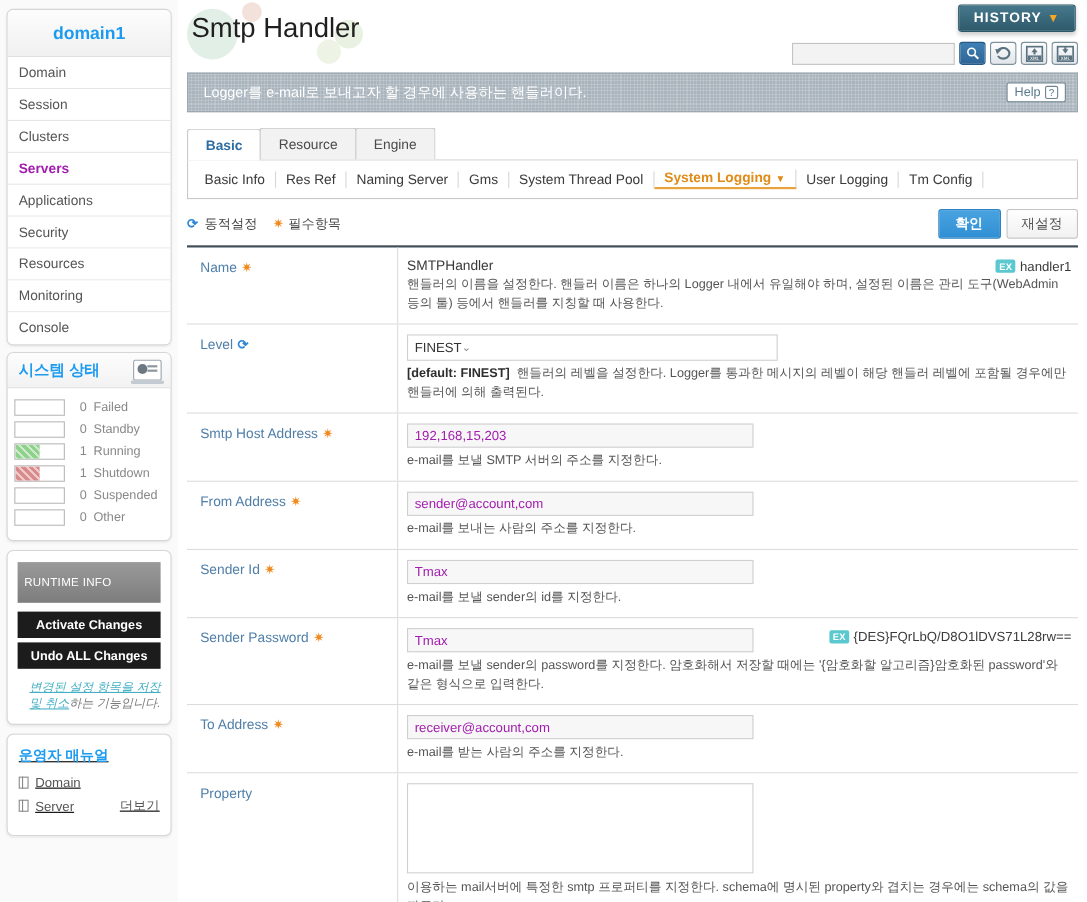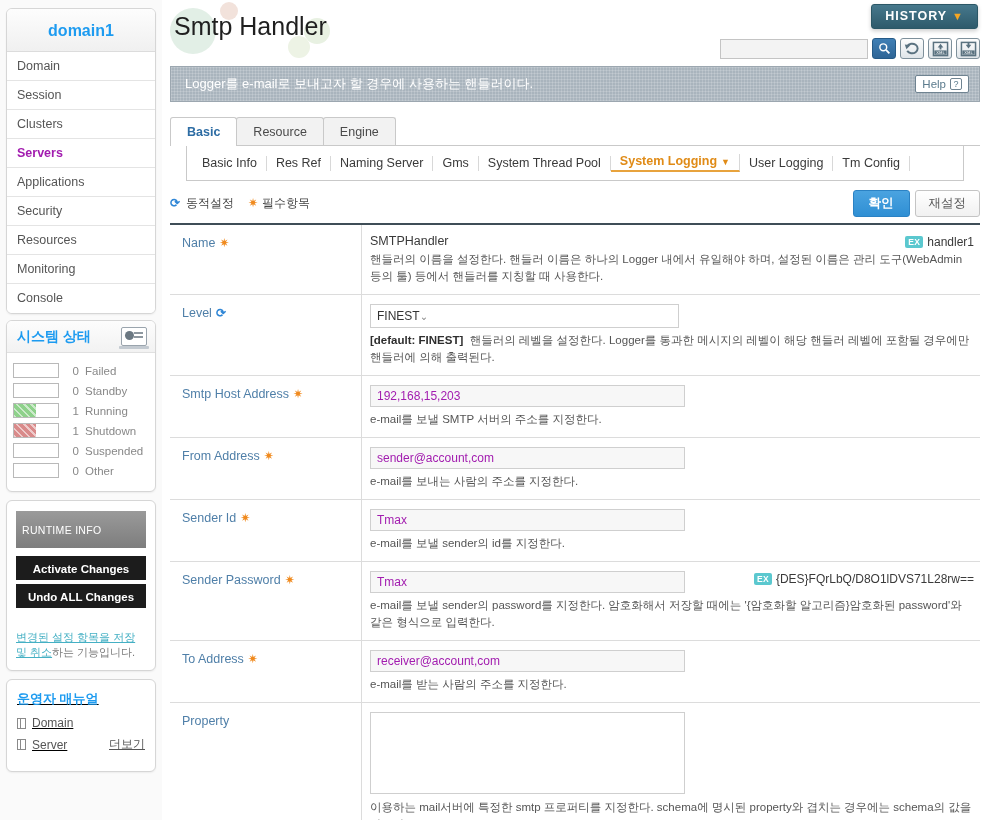--- a/index.html
+++ b/index.html
@@ -106,22 +106,22 @@
     letter-spacing: .3px;
     background: linear-gradient(#9a9a9a,#7d7d7d);
     border: none; cursor: pointer; margin-bottom: 8px;
   }
   .dark-btn {
     width: 100%; height: 24px; line-height: 24px;
     text-align: center; font-size: 11.5px; font-weight: bold; color: #fff;
     background: #1c1c1c; border: none; cursor: pointer; margin-bottom: 4px;
   }
   #changes-note {
-    font-size: 11px; line-height: 15px; text-align: left;
-    color: #7a7a7a; margin-top: 18px;
+    font-size: 11px; line-height: 15px; text-align: right;
+    color: #7a7a7a; margin-top: 6px; font-style: italic;
   }
   #changes-note u { color: #45b0c4; text-decoration: underline; }
 
   #manual-card { margin-top: 8px; padding: 10px 10px 12px 10px; text-decoration: underline; }
   #manual-title { font-size: 13px; font-weight: bold; color: #1d9bf0; margin-bottom: 8px; }
   .manual-row { display:flex; align-items:center; font-size:12px; color:#555; margin-bottom:6px; }
   .book-ico {
     width: 9px; height: 11px; border: 1px solid #8a8a8a;
     margin-right: 6px; position: relative; display:inline-block;
   }
@@ -190,32 +190,32 @@
   #help-btn {
     background:#fff; border:1px solid #6f8391; color:#5b7b8d;
     font-size: 11.5px; padding: 2px 6px; border-radius:2px;
     display:flex; align-items:center; gap:4px; cursor:pointer;
   }
   #help-btn .qm {
     border:1px solid #6f8391; border-radius:2px; font-size:9px;
     width:12px; height:12px; display:flex; align-items:center; justify-content:center;
   }
 
-  #tabs { margin: 14px 8px 0 8px; display:flex; border-bottom: 1px solid #c9c9c9; align-items: flex-end; }
+  #tabs { margin: 14px 8px 0 8px; display:flex; border-bottom: 1px solid #c9c9c9; }
   .tab {
     padding: 7px 16px 6px 16px;
     font-size: 12.5px; color:#4a4a4a;
     border: 1px solid #c9c9c9; border-bottom: none;
     background: #f2f2f2; margin-right: -1px; cursor:pointer;
     border-radius: 3px 3px 0 0;
   }
   .tab.active { background:#fff; color:#2e6da4; font-weight:bold; position:relative; top:1px; padding-bottom:7px; }
 
   #subtabs {
-    margin: 0 24px; padding: 8px 20px 8px 6px;
+    margin: 0 8px; padding: 8px 20px 8px 6px;
     border-left: 1px solid #c9c9c9; border-right: 1px solid #c9c9c9; border-bottom: 1px solid #c9c9c9;
     display:flex; align-items:center; flex-wrap:wrap;
     background:#fff;
   }
   .subtab {
     font-size: 12.5px; color:#3a3a3a; padding: 0 9px;
     border-right: 1px solid #d8d8d8; cursor:pointer;
     line-height: 15px; position:relative;
   }
   .subtab.active { color:#e08b17; font-weight:bold; border-bottom: 2px solid #e8a33d; }
@@ -260,21 +260,21 @@
   .helptext { font-size: 11.5px; color:#555; line-height: 17px; }
   .helptext b { font-weight: bold; color:#2e2e2e; }
   .txt-input {
     width: 315px; height: 22px;
     border: 1px solid #cfcfcf; background:#f7f7f7;
     font-size: 12px; padding: 0 6px; color:#a21caf;
     font-family: "Liberation Sans", sans-serif;
     display:block; margin-bottom: 4px;
   }
   .sel-input {
-    width: 309px; height: 24px;
+    width: 337px; height: 24px;
     border: 1px solid #cfcfcf; background:#fff;
     font-size: 12px; padding: 0 6px; color:#333;
     font-family: "Liberation Sans", sans-serif;
     display:flex; align-items:center; justify-content:flex-start;
     margin-bottom: 4px; cursor:pointer;
   }
   .sel-input .chev-d { color:#888; font-size:10px; }
   .ta-input {
     width: 315px; height: 82px;
     border: 1px solid #cfcfcf; background:#fff;

